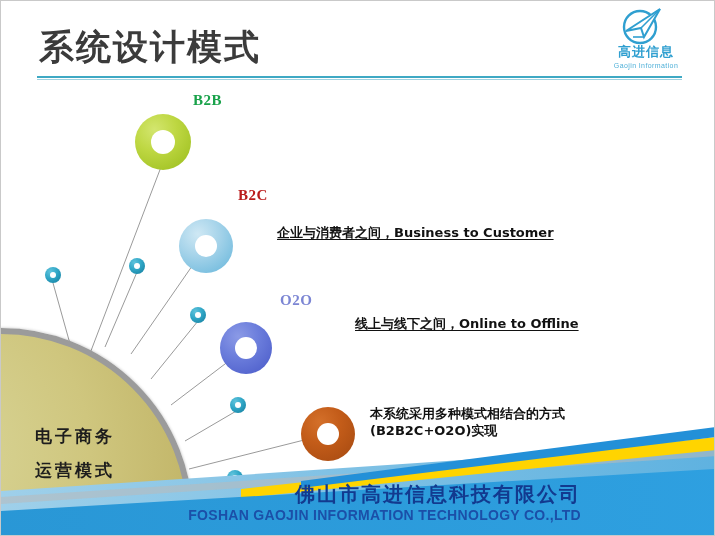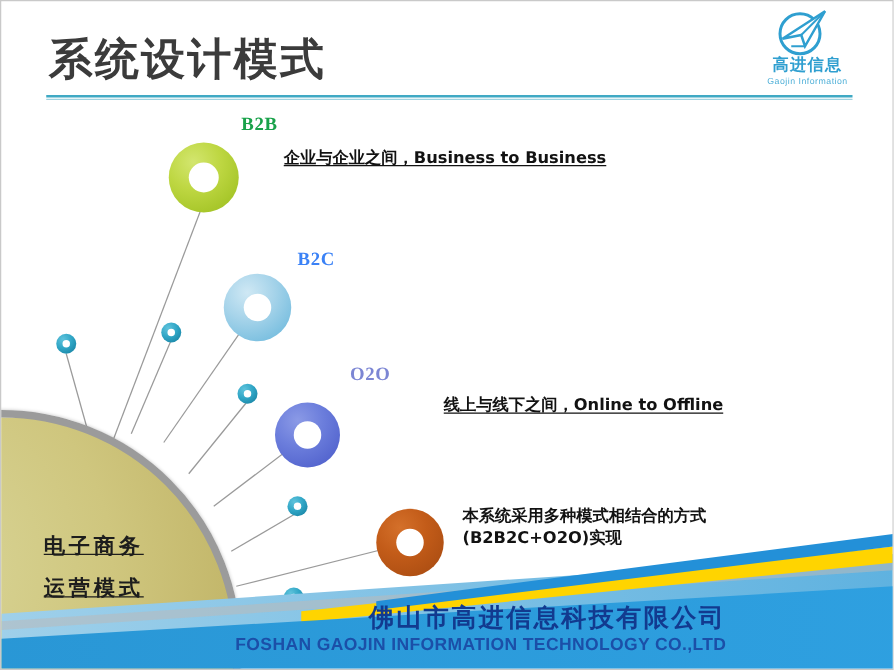--- a/index.html
+++ b/index.html
@@ -113,21 +113,20 @@
   .fan-label {
     position: absolute;
     left: 34px;
     font-size: 17px;
     font-weight: bold;
     color: #1d1d1d;
     letter-spacing: 3px;
     font-family: "DejaVu Sans", "Liberation Sans", sans-serif;
     white-space: nowrap;
     z-index: 6;
-    text-decoration: underline;
   }
   #fan-label-1 { top: 424px; }
   #fan-label-2 { top: 458px; }
 
   
   #lines {
     position: absolute;
     left: 0; top: 0;
     width: 715px; height: 536px;
   }
@@ -209,21 +208,21 @@
     font-family: "DejaVu Sans", "Liberation Sans", sans-serif;
   }
   .mode-desc.underlined {
     text-decoration: underline;
     text-underline-offset: 2px;
   }
 
   #t-b2b { left: 192px; top: 91px; color: #19a24a; }
   #d-b2b { left: 226px; top: 116px; }
 
-  #t-b2c { left: 237px; top: 199px; color: #3b82f6; }
+  #t-b2c { left: 237px; top: 186px; color: #b91c1c; }
   #d-b2c { left: 276px; top: 223px; }
 
   #t-o2o { left: 279px; top: 291px; color: #7c86d4; }
   #d-o2o { left: 318px; top: 314px; margin-left: 36px; }
 
   #t-mix { left: 357px; top: 379px; color: #d2691e;
            font-family: "DejaVu Sans", "Liberation Sans", sans-serif; }
   #d-mix {
     left: 369px; top: 404px;
     line-height: 17px;
@@ -331,23 +330,23 @@
     <div class="ring-inner"></div>
   </div>
   <div id="dot-4" class="dot dot-sm">
     <div class="ring-inner"></div>
   </div>
   <div id="dot-5" class="dot dot-sm">
     <div class="ring-inner"></div>
   </div>
 
   <div id="t-b2b" class="mode-title">B2B</div>
-  <div id="d-b2b" class="mode-desc underlined">企业与企业之间，Business  to  Business</div>
 
   <div id="t-b2c" class="mode-title">B2C</div>
+  <div id="d-b2c" class="mode-desc underlined">企业与消费者之间，Business  to Customer</div>
 
   <div id="t-o2o" class="mode-title">O2O</div>
   <div id="d-o2o" class="mode-desc underlined">线上与线下之间，Online  to Offline</div>
 
   <div id="d-mix" class="mode-desc">
     <div>本系统采用多种模式相结合的方式</div>
     <div>(B2B2C+O2O)实现</div>
   </div>
 
   <div id="footer">

